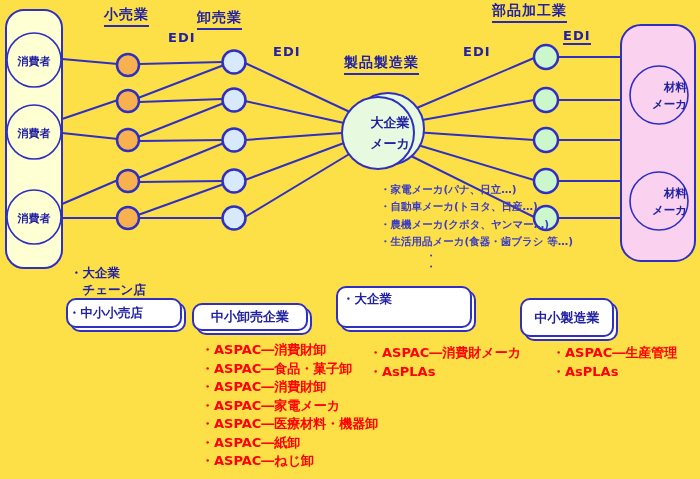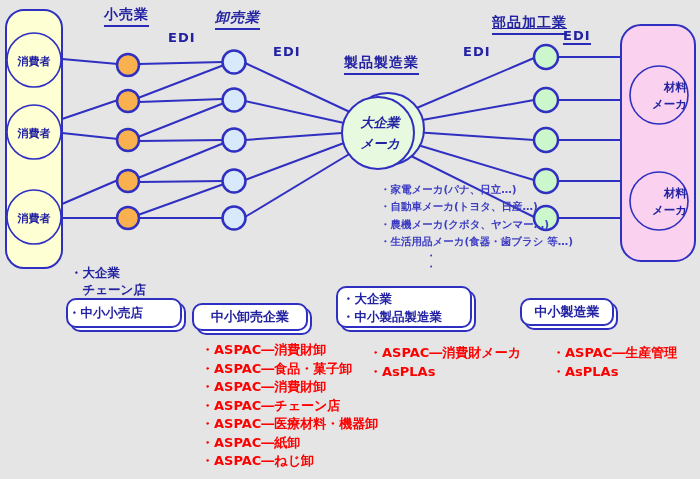--- a/index.html
+++ b/index.html
@@ -1,17 +1,17 @@
 <!DOCTYPE html>
 <html><head>
 <meta charset="utf-8">
 <style>
   html,body{margin:0;padding:0;}
   .canvas{
-    position:relative;width:700px;height:479px;background:#e5e5e5;
+    position:relative;width:700px;height:479px;background:#fde047;
     font-family:"DejaVu Sans","Liberation Sans",sans-serif;
     overflow:hidden;
   }
   svg{position:absolute;left:0;top:0;}
   .txt{position:absolute;color:#2222a2;white-space:pre-line;}
   .hdr{font-size:14px;font-weight:bold;border-bottom:2px solid #2a2ab8;padding-bottom:1px;letter-spacing:1px;}
   .edi{font-size:13px;font-weight:bold;letter-spacing:1px;}
   .edi.underl{border-bottom:2px solid #2a2ab8;}
   .consumer-label{width:48px;text-align:center;font-size:11px;font-weight:bold;}
   .center-label{width:56px;text-align:center;font-size:13px;font-weight:bold;line-height:21px;}
@@ -111,34 +111,34 @@
       <circle cx="546" cy="218" r="12"></circle>
     </g>
 
     <g fill="none" stroke="#2f2fc1" stroke-width="1.6">
       <circle cx="659" cy="95" r="29"></circle>
       <circle cx="659" cy="201" r="29"></circle>
     </g>
   </svg>
 
   <div class="txt hdr" style="left:104px;top:6px;">小売業</div>
-  <div class="txt hdr" style="left:215px;top:9px;font-style:italic;">卸売業</div>
+  <div class="txt hdr" style="left:197px;top:9px;">卸売業</div>
   <div class="txt hdr" style="left:344px;top:54px;">製品製造業</div>
-  <div class="txt hdr" style="left:492px;top:14px;text-decoration:underline;">部品加工業</div>
+  <div class="txt hdr" style="left:492px;top:2px;">部品加工業</div>
 
   <div class="txt edi" style="left:168px;top:30px;">EDI</div>
   <div class="txt edi" style="left:273px;top:44px;">EDI</div>
   <div class="txt edi" style="left:463px;top:44px;">EDI</div>
   <div class="txt edi underl" style="left:563px;top:28px;">EDI</div>
 
   <div class="txt consumer-label" style="left:10px;top:54px;">消費者</div>
   <div class="txt consumer-label" style="left:10px;top:126px;">消費者</div>
   <div class="txt consumer-label" style="left:10px;top:211px;">消費者</div>
 
-  <div class="txt center-label" style="left:352px;top:112px;font-style:italic;">大企業
+  <div class="txt center-label" style="left:362px;top:112px;">大企業
 メーカ</div>
 
   <div class="txt material-label" style="left:632px;top:79px;">材料
 メーカ</div>
   <div class="txt material-label" style="left:632px;top:185px;">材料
 メーカ</div>
 
   <div class="notes">
     <div class="note-line">・家電メーカ(パナ、日立…)</div>
     <div class="note-line">・自動車メーカ(トヨタ、日産…)</div>
@@ -149,30 +149,29 @@
   </div>
 
   <div class="freetext" style="left:70px;top:264px;">・大企業</div>
   <div class="freetext" style="left:70px;top:281px;">　チェーン店</div>
   <div class="gbox" style="left:66px;top:298px;width:116px;height:30px;font-size:12.5px;line-height:26px;padding-left:0;">・中小小売店</div>
 
   <div class="gbox centered" style="left:192px;top:303px;width:116px;height:28px;font-size:13px;">中小卸売企業</div>
 
   <div class="gbox" style="left:336px;top:286px;width:136px;height:42px;font-size:12.5px;line-height:18px;padding:2px 0 0 4px;">
     <div>・大企業</div>
-    <div>・中小製品製造業</div>
   </div>
 
-  <div class="gbox centered" style="left:520px;top:298px;width:94px;height:28px;font-size:13px;">中小製造業</div>
+  <div class="gbox centered" style="left:520px;top:298px;width:94px;height:39px;font-size:13px;">中小製造業</div>
 
   <div class="redlist tall" style="left:161px;top:341px;">
     <div class="red-item">・ASPAC―消費財卸</div>
     <div class="red-item">・ASPAC―食品・菓子卸</div>
     <div class="red-item">・ASPAC―消費財卸</div>
-    <div class="red-item">・ASPAC―チェーン店</div>
+    <div class="red-item">・ASPAC―家電メーカ</div>
     <div class="red-item">・ASPAC―医療材料・機器卸</div>
     <div class="red-item">・ASPAC―紙卸</div>
     <div class="red-item">・ASPAC―ねじ卸</div>
   </div>
 
   <div class="redlist short" style="left:329px;top:343px;">
     <div class="red-item">・ASPAC―消費財メーカ</div>
     <div class="red-item">・AsPLAs</div>
   </div>
 

